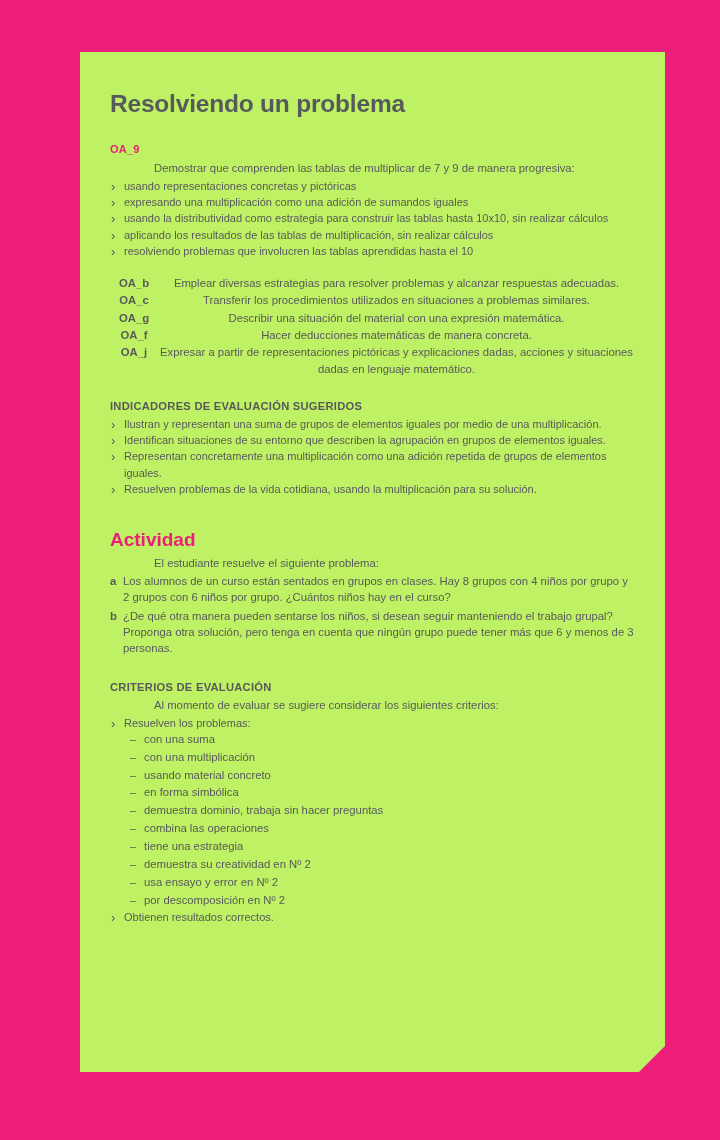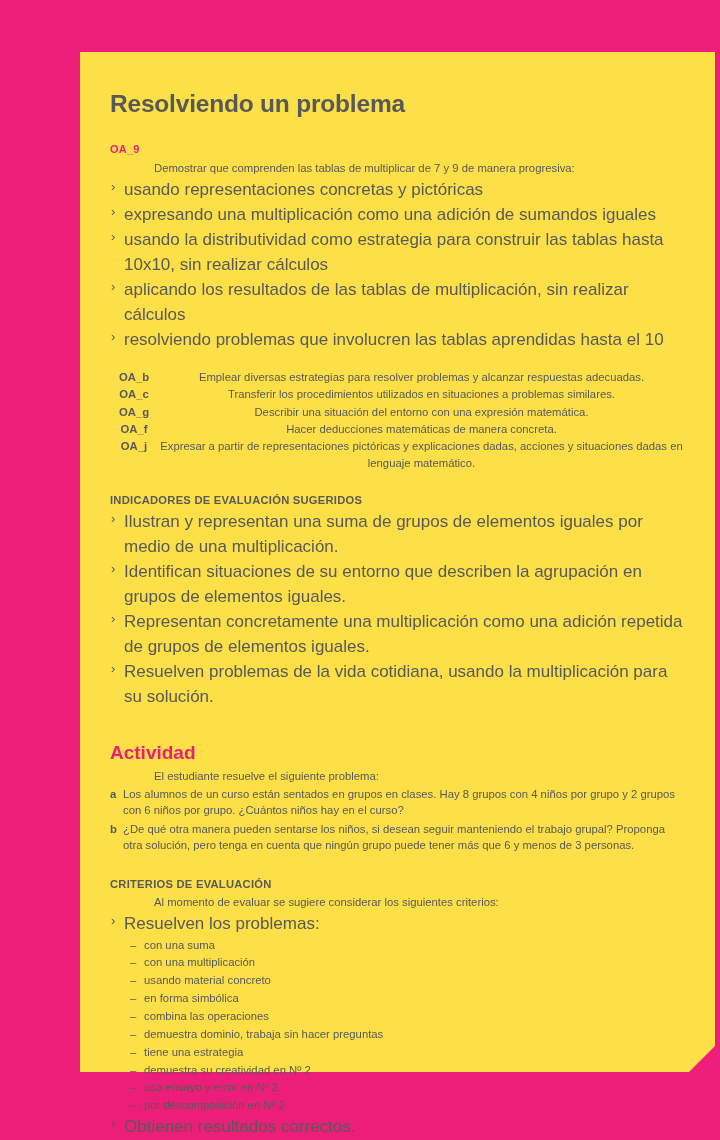--- a/index.html
+++ b/index.html
@@ -6,23 +6,23 @@
   html, body {
     width: 720px;
     height: 1140px;
     background: #ec1e79;
     font-family: "Liberation Sans", sans-serif;
   }
   #page {
     position: absolute;
     left: 80px;
     top: 52px;
-    width: 635px;
+    width: 585px;
     height: 1020px;
-    background: #fde047;
+    background: #bef264;
   }
   
   #page .corner {
     position: absolute;
     right: 0;
     bottom: 0;
     width: 0;
     height: 0;
     border-bottom: 26px solid #ec1e79;
     border-left: 26px solid transparent;
@@ -51,21 +51,21 @@
     font-size: 11.3px;
     color: #58595b;
     line-height: 1.42;
     margin-bottom: 2px;
     padding-left: 44px;
   }
   ul { list-style: none; }
   li.arrow {
     position: relative;
     padding-left: 14px;
-    font-size: 17px;
+    font-size: 11px;
     color: #58595b;
     line-height: 1.47;
     margin-bottom: 0px;
   }
   li.arrow:before {
     content: "›";
     position: absolute;
     left: 1px;
     top: -1px;
     color: #58595b;
@@ -164,21 +164,21 @@
           <tr>
         <td class="code">OA_b</td>
         <td>Emplear diversas estrategias para resolver problemas y alcanzar respuestas adecuadas.</td>
       </tr>
       <tr>
         <td class="code">OA_c</td>
         <td>Transferir los procedimientos utilizados en situaciones a problemas similares.</td>
       </tr>
       <tr>
         <td class="code">OA_g</td>
-        <td>Describir una situación del entorno con una expresión matemática.</td>
+        <td>Describir una situación del material con una expresión matemática.</td>
       </tr>
       <tr>
         <td class="code">OA_f</td>
         <td>Hacer deducciones matemáticas de manera concreta.</td>
       </tr>
       <tr>
         <td class="code">OA_j</td>
         <td>Expresar a partir de representaciones pictóricas y explicaciones dadas, acciones y situaciones dadas en lenguaje matemático.</td>
       </tr>
     </tbody>
@@ -212,22 +212,22 @@
     <p class="intro">Al momento de evaluar se sugiere considerar los siguientes criterios:</p>
 
     <ul>
       <li class="arrow">Resuelven los problemas:</li>
     </ul>
     <ul class="dash">
       <li>con una suma</li>
       <li>con una multiplicación</li>
       <li>usando material concreto</li>
       <li>en forma simbólica</li>
+      <li>demuestra dominio, trabaja sin hacer preguntas</li>
       <li>combina las operaciones</li>
-      <li>demuestra dominio, trabaja sin hacer preguntas</li>
       <li>tiene una estrategia</li>
       <li>demuestra su creatividad en Nº 2</li>
       <li>usa ensayo y error en Nº 2</li>
       <li>por descomposición en Nº 2</li>
     </ul>
     <ul>
       <li class="arrow">Obtienen resultados correctos.</li>
     </ul>
 
   </div>

